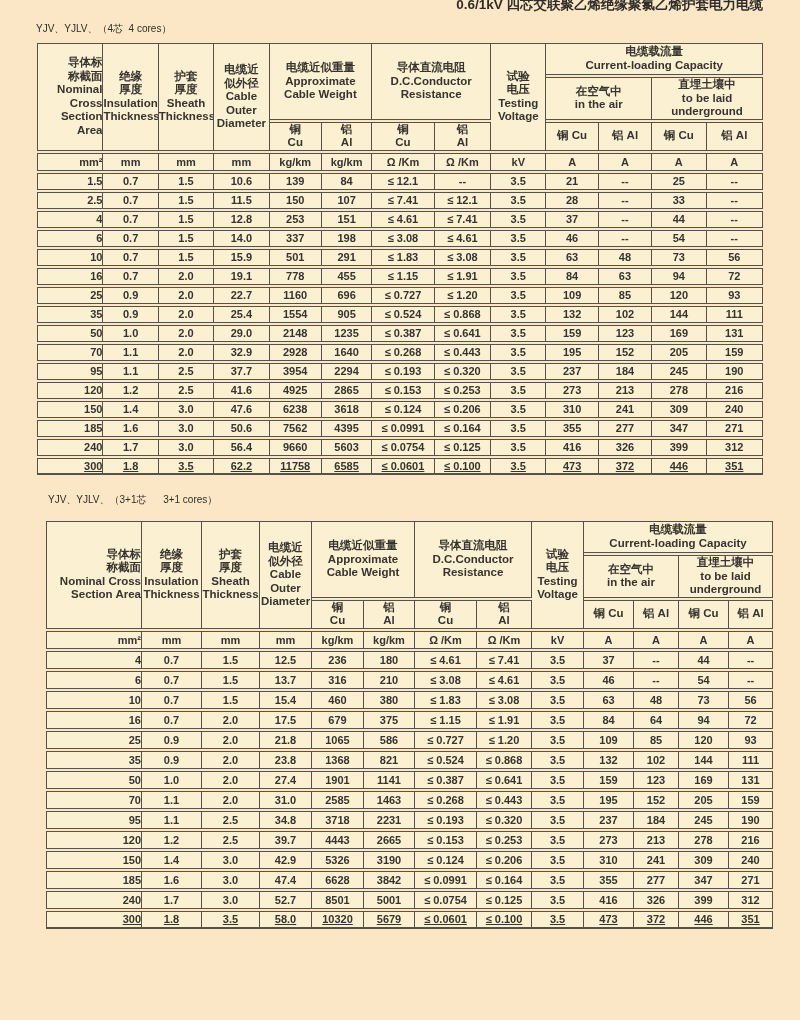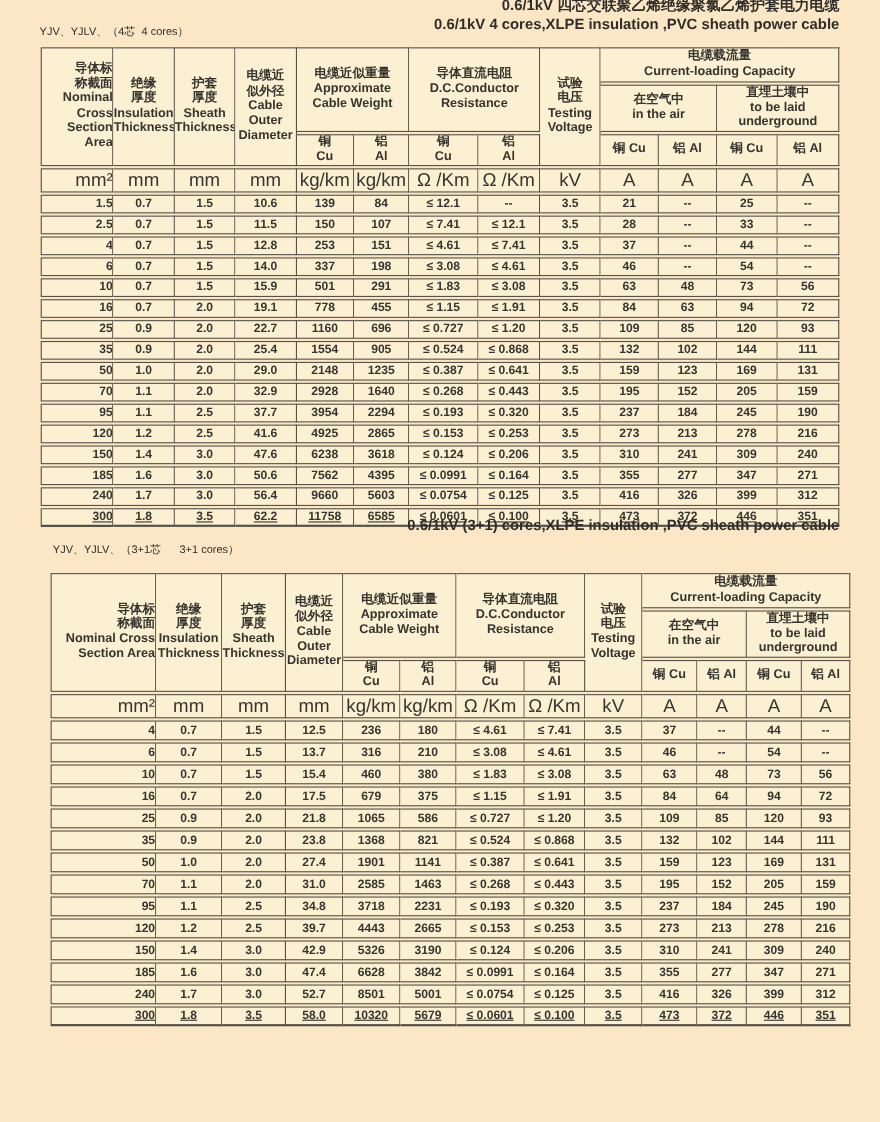--- a/index.html
+++ b/index.html
@@ -24,31 +24,30 @@
     box-sizing:border-box;
     background:#fcf0d2;
     border:solid #55524a;border-width:1px 1px 1px 0;
     text-align:center;vertical-align:middle;padding:0;overflow:hidden;
   }
   tr.lead>th:first-child,tr.lead>td:first-child{border-left-width:1px;text-align:right;}
   tbody tr:last-child td{border-bottom-width:2px;text-decoration:underline;}
   .hdr{font-weight:700;font-size:11.5px;line-height:1.18;white-space:pre-line;}
   .hr1{height:32px;} .hr2{height:30px;} .hr3{height:27px;}
   tr.units{height:18px;}
-  tr.units td{font-weight:400;font-size:17px;}
+  tr.units td{font-weight:700;font-size:11px;}
   tr.drow td{font-weight:700;font-size:11px;white-space:nowrap;}
   #table1 tr.drow{height:17px;} #table1 tr.drow td{height:17px;}
   #table2 tr.drow{height:18px;} #table2 tr.drow td{height:18px;}
 </style>
 </head>
 <body>
 
 <div class="sec-title" style="top:-4px;">
   <div>0.6/1kV 四芯交联聚乙烯绝缘聚氯乙烯护套电力电缆</div>
-  <div>0.6/1kV 4 cores,XLPE insulation ,PVC sheath power cable</div>
 </div>
 <div class="series-label" style="left:36px;top:22px;">YJV、YJLV、（4芯  4 cores）</div>
 
 <table id="table1" class="ctable" style="left:37px;top:41px;width:726px;">
   <colgroup>
     <col style="width:66px">
       <col style="width:55px">
       <col style="width:55px">
       <col style="width:55px">
     <col style="width:52px">
@@ -369,21 +368,20 @@
         <td>3.5</td>
         <td>473</td>
         <td>372</td>
         <td>446</td>
         <td>351</td>
       </tr>
     </tbody>
 </table>
 
 <div class="sec-title" style="top:469px;">
-  <div>0.6/1kV (3+1) cores,XLPE insulation ,PVC sheath power cable</div>
 </div>
 <div class="series-label" style="left:48px;top:493px;">YJV、YJLV、（3+1芯      3+1 cores）</div>
 
 <table id="table2" class="ctable" style="left:46px;top:519px;width:727px;">
   <colgroup>
     <col style="width:96px">
       <col style="width:60px">
       <col style="width:58px">
       <col style="width:52px">
     <col style="width:52px">

